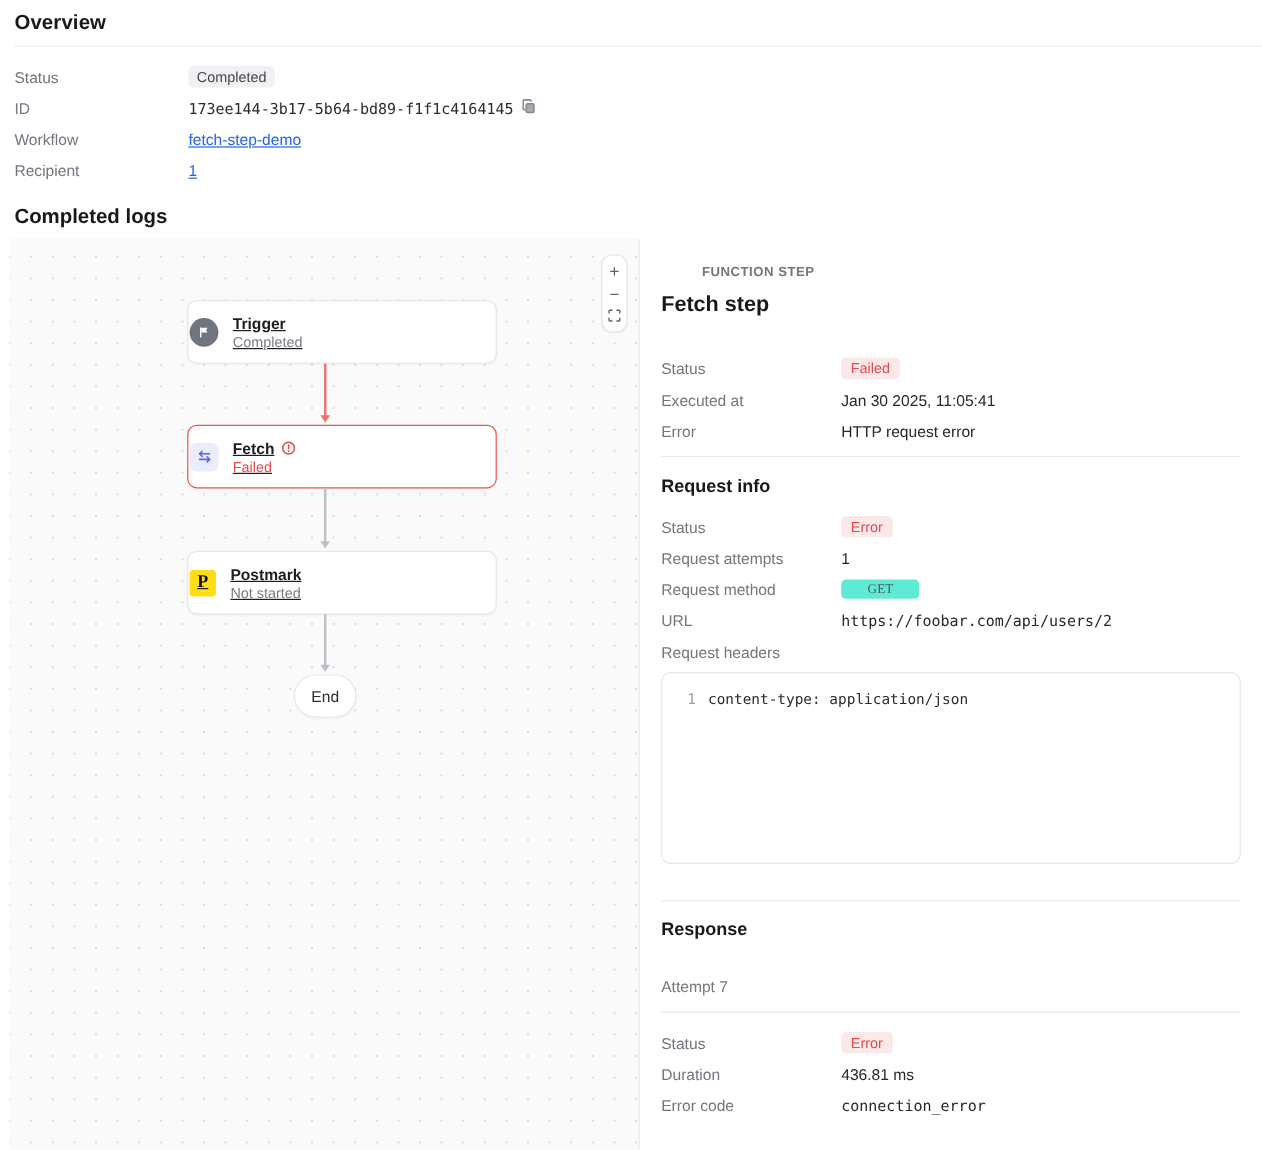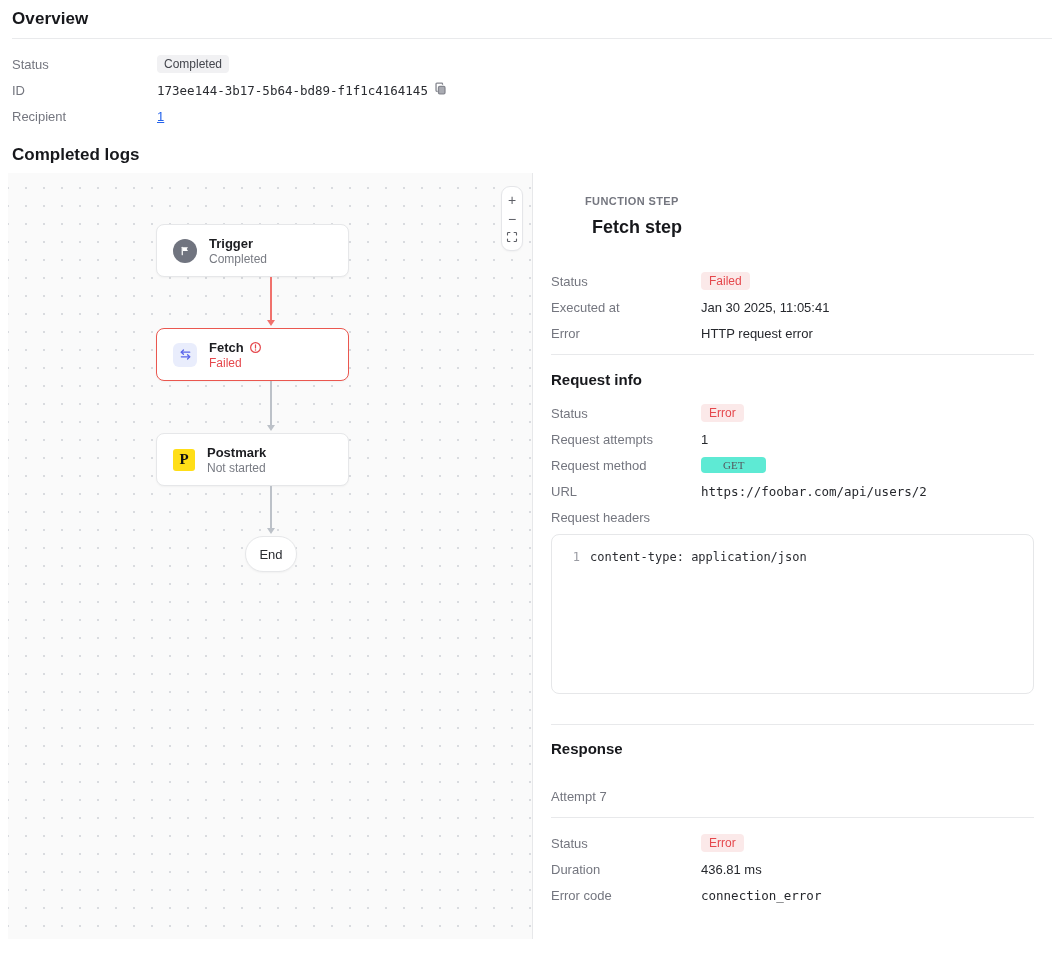--- a/index.html
+++ b/index.html
@@ -28,23 +28,23 @@
     background-image:radial-gradient(circle, #d9dbdf 1.1px, transparent 1.2px);
     background-size:18px 18px; background-position:9px 6px;
     border-right:1px solid #e7e8ea; }
 
   .zoom-controls { position:absolute; top:13px; right:9px; width:22px; background:#ffffff;
     border:1px solid #e5e6e9; border-radius:9px; display:flex; flex-direction:column;
     align-items:center; padding:3px 0; box-shadow:0 1px 2px rgba(0,0,0,.04); }
   .zoom-btn { background:none; border:none; width:20px; height:19px; font-size:14px; color:#5d5f66;
     cursor:pointer; display:flex; align-items:center; justify-content:center; line-height:1; }
 
-  .node { position:absolute; left:148px; width:193px; height:53px; background:#ffffff;
+  .node { position:absolute; left:148px; width:258px; height:53px; background:#ffffff;
     border:1px solid #e6e7e9; border-radius:8px; display:flex; align-items:center;
-    padding-left:16px; gap:12px; box-shadow:0 1px 2px rgba(17,17,17,.04); cursor:pointer; }
+    padding-left:1px; gap:12px; box-shadow:0 1px 2px rgba(17,17,17,.04); cursor:pointer;text-decoration:underline; }
   .node.error-border { border-color:#ea574f; }
   .node-title { font-size:13px; font-weight:600; color:#1c1d21; display:flex; align-items:center; gap:5px; }
   .node-sub { font-size:12px; color:#787b83; margin-top:1px; }
   .node-sub.failed { color:#e5484d; }
   .icon-circle { width:24px; height:24px; border-radius:50%; background:#70747f; flex:0 0 24px;
     display:flex; align-items:center; justify-content:center; }
   .icon-square-indigo { width:24px; height:24px; border-radius:6px; background:#e9edfc; flex:0 0 24px;
     display:flex; align-items:center; justify-content:center; }
   .icon-square-yellow { width:22px; height:22px; border-radius:3px; background:#ffde17; flex:0 0 22px;
     display:flex; align-items:center; justify-content:center;
@@ -58,21 +58,21 @@
   .flow-gray { background:#bcc1c8; }
   .flow-gray::after { border-top:6px solid #bcc1c8; }
 
   .end-pill { position:absolute; left:237px; width:52px; height:36px; background:#ffffff;
     border:1px solid #e6e7e9; border-radius:18px; display:flex; align-items:center;
     justify-content:center; font-size:13px; color:#2a2c31; box-shadow:0 1px 2px rgba(17,17,17,.04); }
 
   
   .detail { flex:1 1 auto; padding:22px 18px 0 18px; overflow:hidden; }
   .kicker { font-size:11px; font-weight:600; letter-spacing:.4px; color:#74767f;padding-left:34px; }
-  .detail-title { font-size:18px; font-weight:700; color:#17181c; margin-top:10px;margin-left:41px; }
+  .detail-title { font-size:18px; font-weight:700; color:#17181c; margin-top:10px; }
   .d-rows { margin-top:30px; }
   .d-row { display:flex; align-items:center; height:26px; }
   .d-label { width:150px; flex:0 0 150px; font-size:13px; color:#74767f; }
   .d-value { font-size:13px; color:#26282d; }
   .d-value.mono { font-size:12.5px; }
   .badge-red { background:#fbe9e9; color:#e5484d; font-size:12px; padding:2px 8px; border-radius:4px; }
   .badge-method { background:#5eead4; color:#55575e; font-size:11px; padding:2px 22px; border-radius:4px;font-family:Liberation Serif, serif; }
   .h-divider { border-bottom:1px solid #e8e9eb; }
   .sub-heading { font-size:15px; font-weight:700; color:#17181c; }
   .code-block { border:1px solid #e6e7e9; border-radius:8px; height:160px; margin-top:4px;
@@ -101,20 +101,26 @@
       <div class="kv-value">
         <span class="mono id-text">173ee144-3b17-5b64-bd89-f1f1c4164145</span>
         <button class="copy-btn">
           <span>
             <svg width="13" height="13" viewBox="0 0 16 16" fill="none" stroke="#85878f" stroke-width="1.6">
               <rect x="5.5" y="5.5" width="8" height="9" rx="1.5" fill="#a9abb2" stroke="#85878f"></rect>
               <path d="M10.5 3.5v-1a1 1 0 0 0-1-1h-6a1 1 0 0 0-1 1v8a1 1 0 0 0 1 1h1" stroke="#85878f" fill="none"></path>
             </svg>
           </span>
         </button>
+      </div>
+    </div>
+    <div class="kv-row">
+      <div class="kv-label">Workflow</div>
+      <div class="kv-value">
+        <a class="link" href="#">fetch-step-demo</a>
       </div>
     </div>
     <div class="kv-row">
       <div class="kv-label">Recipient</div>
       <div class="kv-value">
         <a class="link" href="#">1</a>
       </div>
     </div>
   </div>
 </div>

